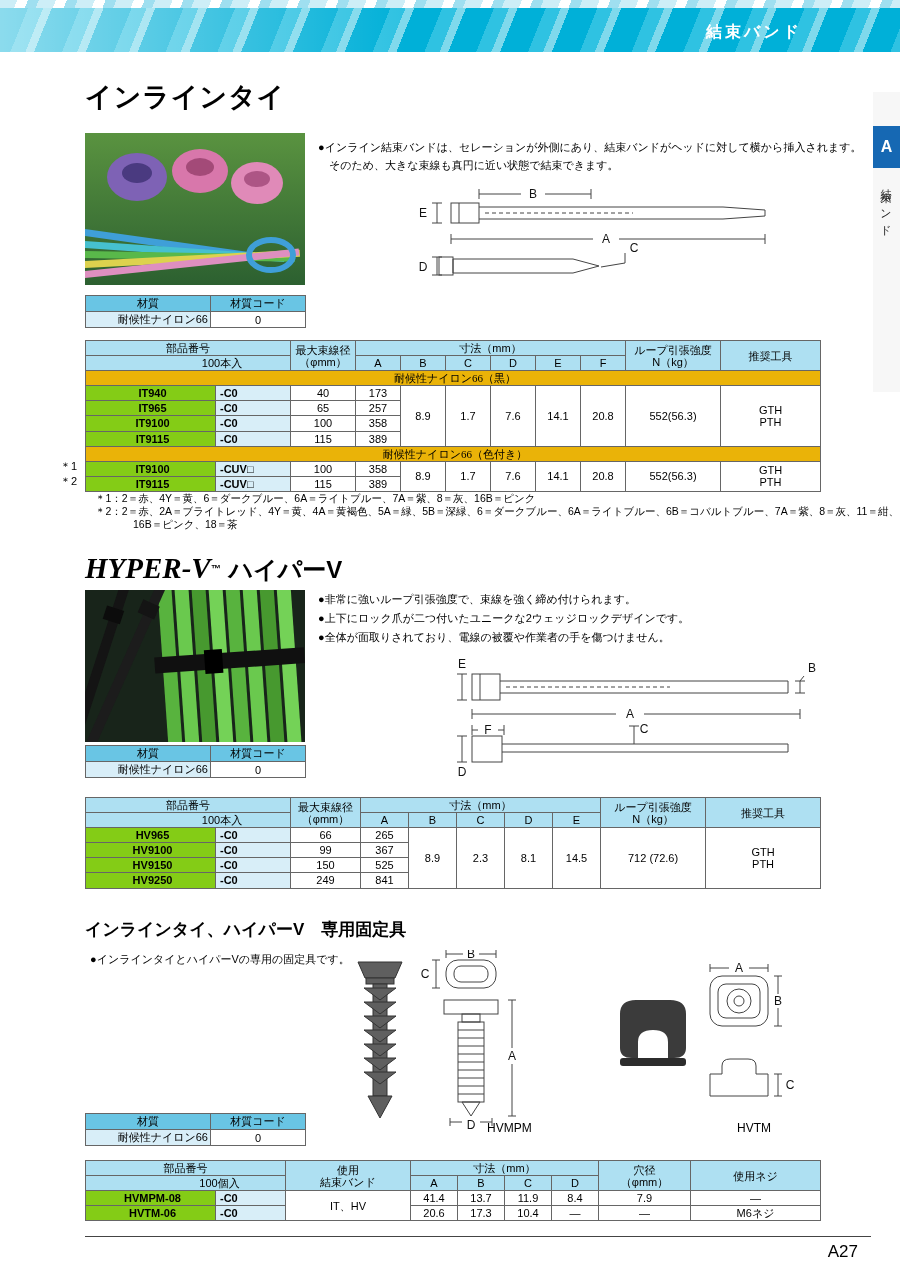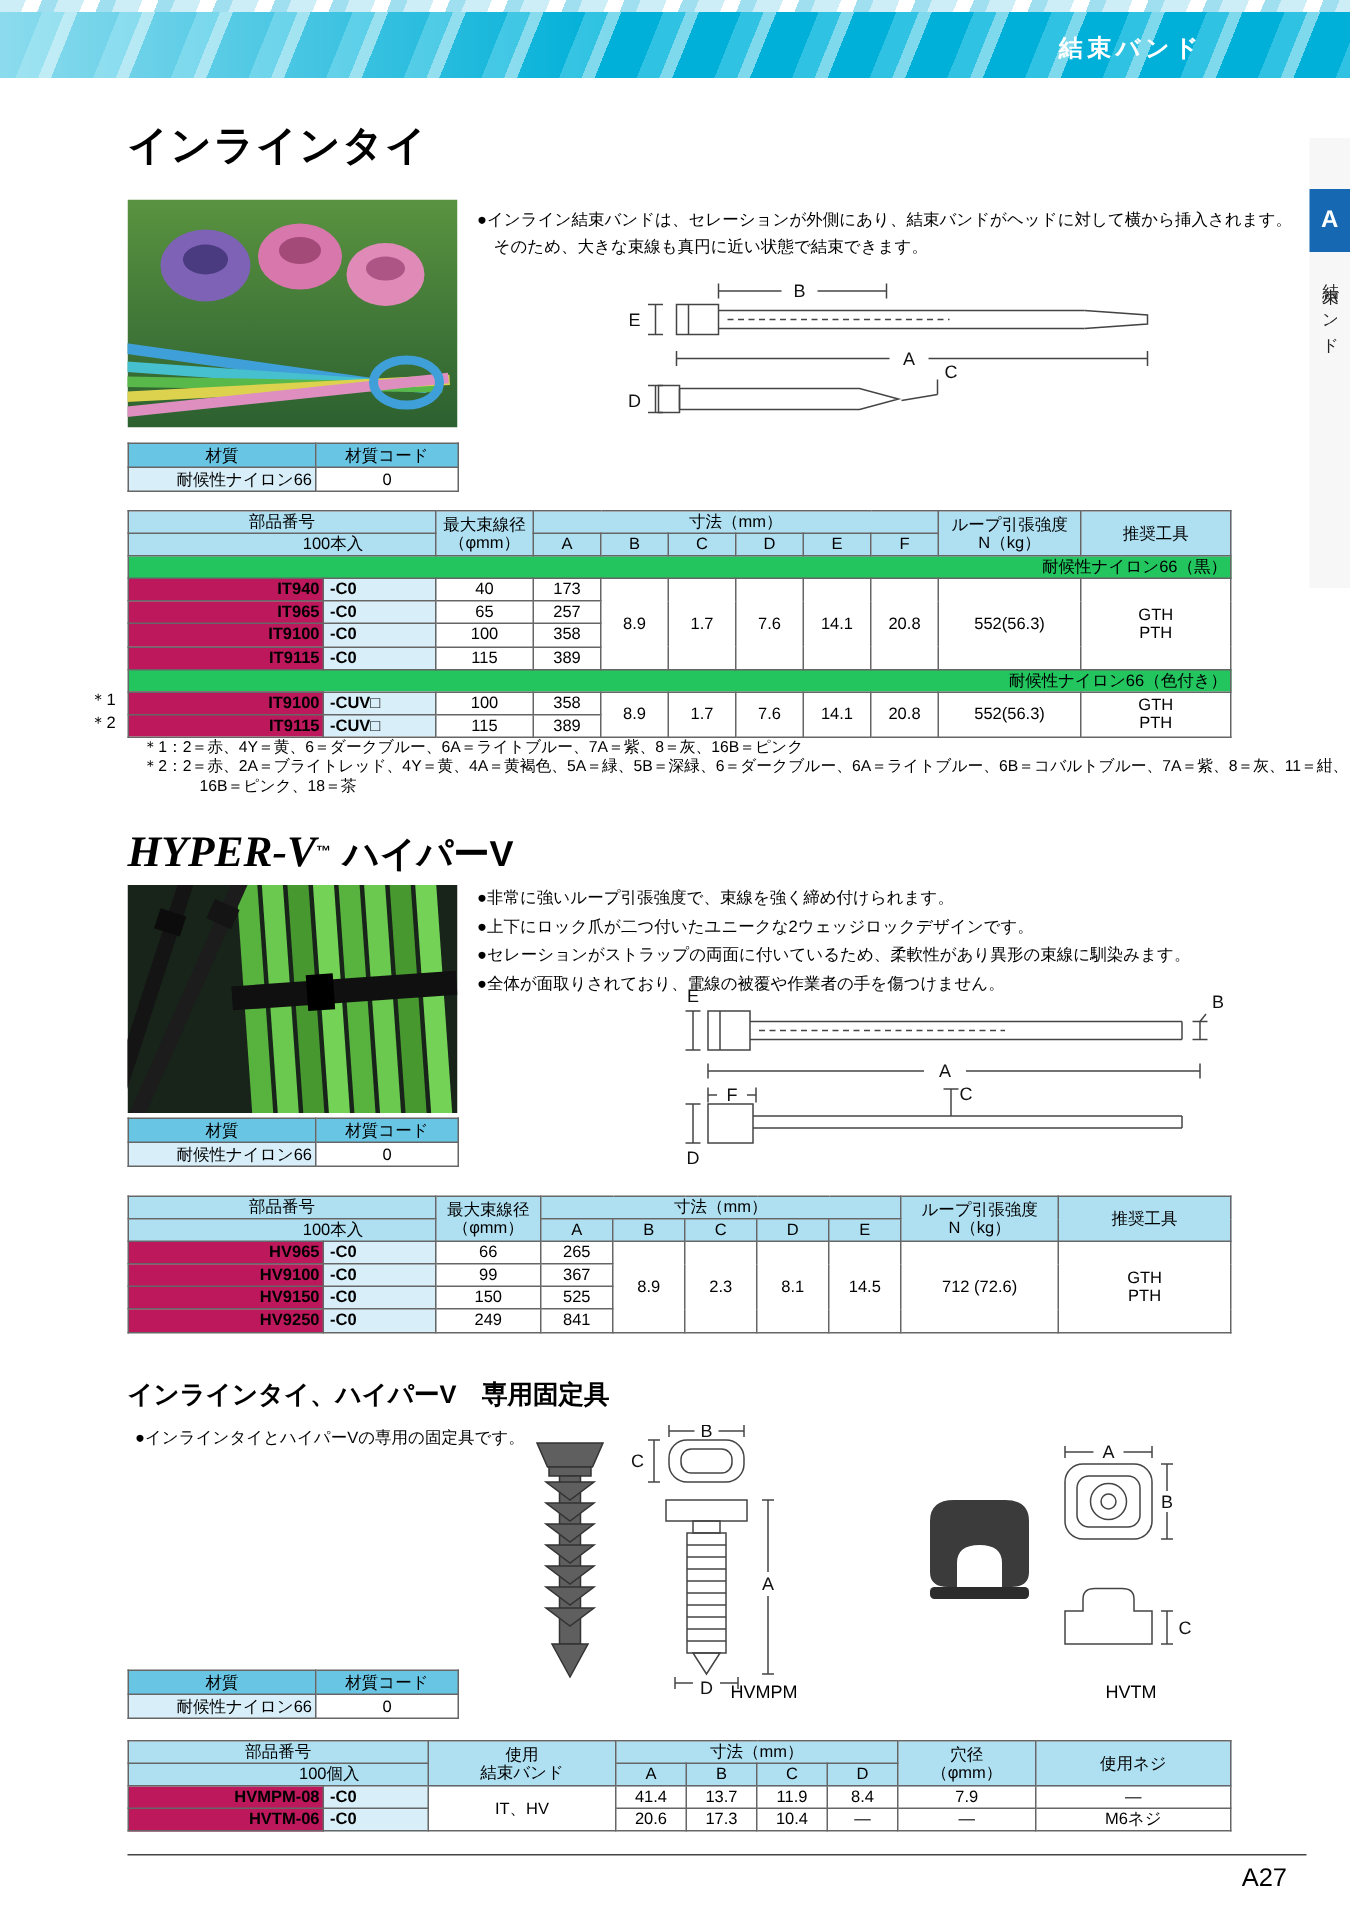--- a/index.html
+++ b/index.html
@@ -56,23 +56,23 @@
   .mat { position: absolute; border-collapse: collapse; font-size: 11px; table-layout: fixed; padding-left: 16px; }
   .mat th, .mat td { border: 1px solid #666; height: 14px; text-align: center; padding: 0 2px; font-weight: normal; }
   .mat th { background: #69c5e4; }
   .mat td.name { background: #d8eef8; text-align: right; }
   .mat td.code { background: #fff; }
 
   
   .spec { position: absolute; border-collapse: collapse; table-layout: fixed; font-size: 11px; }
   .spec th, .spec td { border: 1px solid #666; height: 13px; line-height: 1.1; padding: 1px 2px; text-align: center; vertical-align: middle; font-weight: normal; }
   .spec th { background: #aee0f2; }
-  .spec td.pn { text-align: right; padding-left: 6px; font-weight: bold; background: #be185d; }
+  .spec td.pn { text-align: center; padding-left: 6px; font-weight: bold; background: #84cc16; }
   .spec td.sf { text-align: left; padding-left: 4px; font-weight: bold; background: #d8eef8; }
-  .spec tr.grp td { background: #22c55e; text-align: right; padding-left: 6px; }
+  .spec tr.grp td { background: #eab308; text-align: center; padding-left: 6px; font-family: Liberation Serif, serif; }
   .pre { white-space: pre-line; }
   .pack { padding-left: 70px !important; }
   .mark { position: absolute; font-size: 11px; }
 
   .caption { position: absolute; font-size: 12px; }
   .bottom-rule { position: absolute; left: 85px; top: 1236px; width: 786px; height: 1px; background: #444; }
   .page-num { position: absolute; right: 42px; top: 1242px; font-size: 17px; }
 
   svg text { font-family: "Liberation Sans", "DejaVu Sans", sans-serif; }
 </style>
@@ -293,21 +293,20 @@
   </g>
   <rect x="8" y="-10" width="10" height="190" fill="#141414" transform="rotate(18 20 80)"></rect>
   <rect x="2" y="18" width="18" height="14" fill="#0c0c0c" transform="rotate(18 20 80)"></rect>
   <rect x="34" y="-16" width="10" height="200" fill="#1c1c1c" transform="rotate(24 40 80)"></rect>
   <rect x="28" y="8" width="18" height="14" fill="#141414" transform="rotate(24 40 80)"></rect>
 </svg>
 
 <div class="desc2" style="left:318px; top:590px; width:552px;">
   <div>●非常に強いループ引張強度で、束線を強く締め付けられます。</div>
   <div>●上下にロック爪が二つ付いたユニークな2ウェッジロックデザインです。</div>
-  <div>●セレーションがストラップの両面に付いているため、柔軟性があり異形の束線に馴染みます。</div>
   <div>●全体が面取りされており、電線の被覆や作業者の手を傷つけません。</div>
 </div>
 
 <svg class="abs" style="left:420px; top:656px;" width="420" height="135" viewBox="0 0 420 135">
   <g stroke="#444" fill="none" stroke-width="1">
     <line x1="42" y1="18" x2="42" y2="44"></line>
       <line x1="37" y1="18" x2="47" y2="18"></line>
       <line x1="37" y1="44" x2="47" y2="44"></line>
     <rect x="52" y="18" width="28" height="26"></rect>
       <line x1="60" y1="18" x2="60" y2="44"></line>

